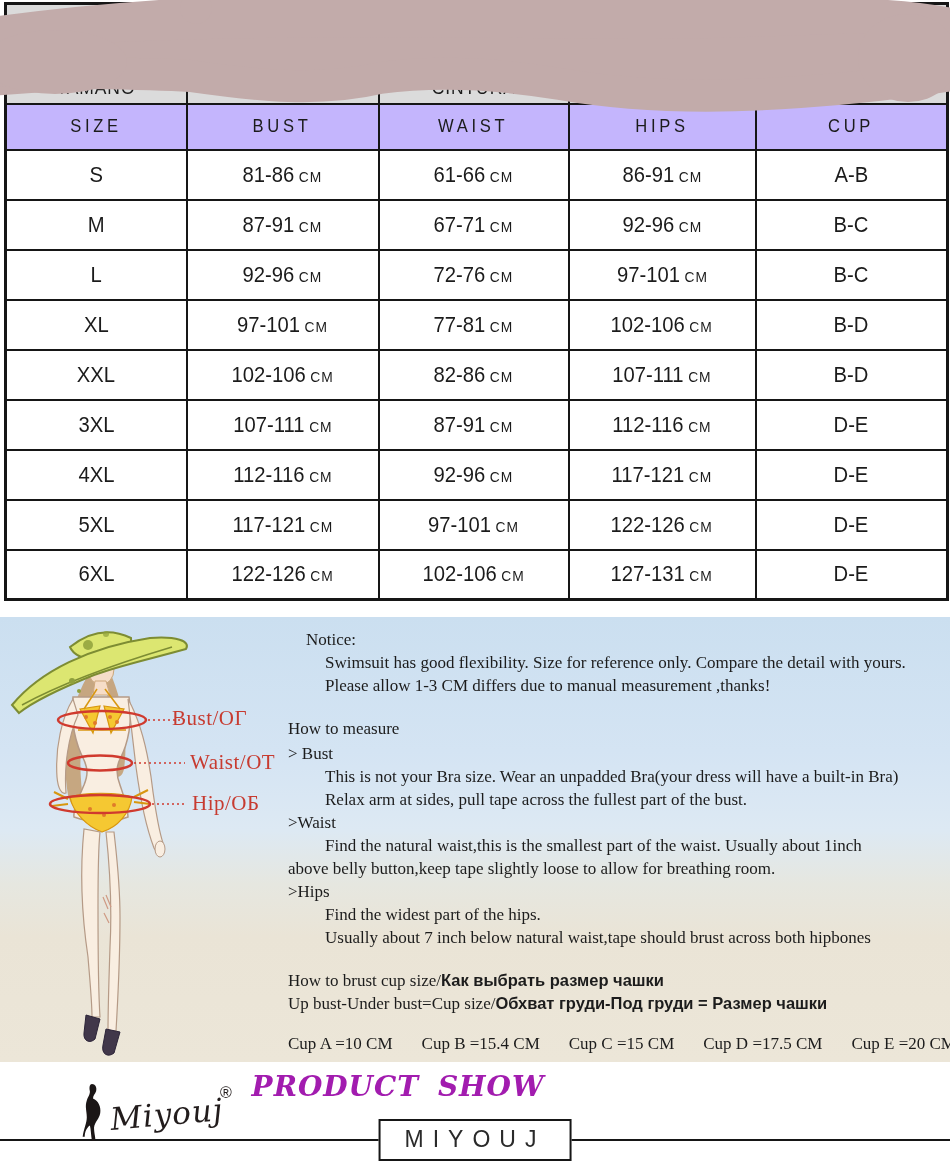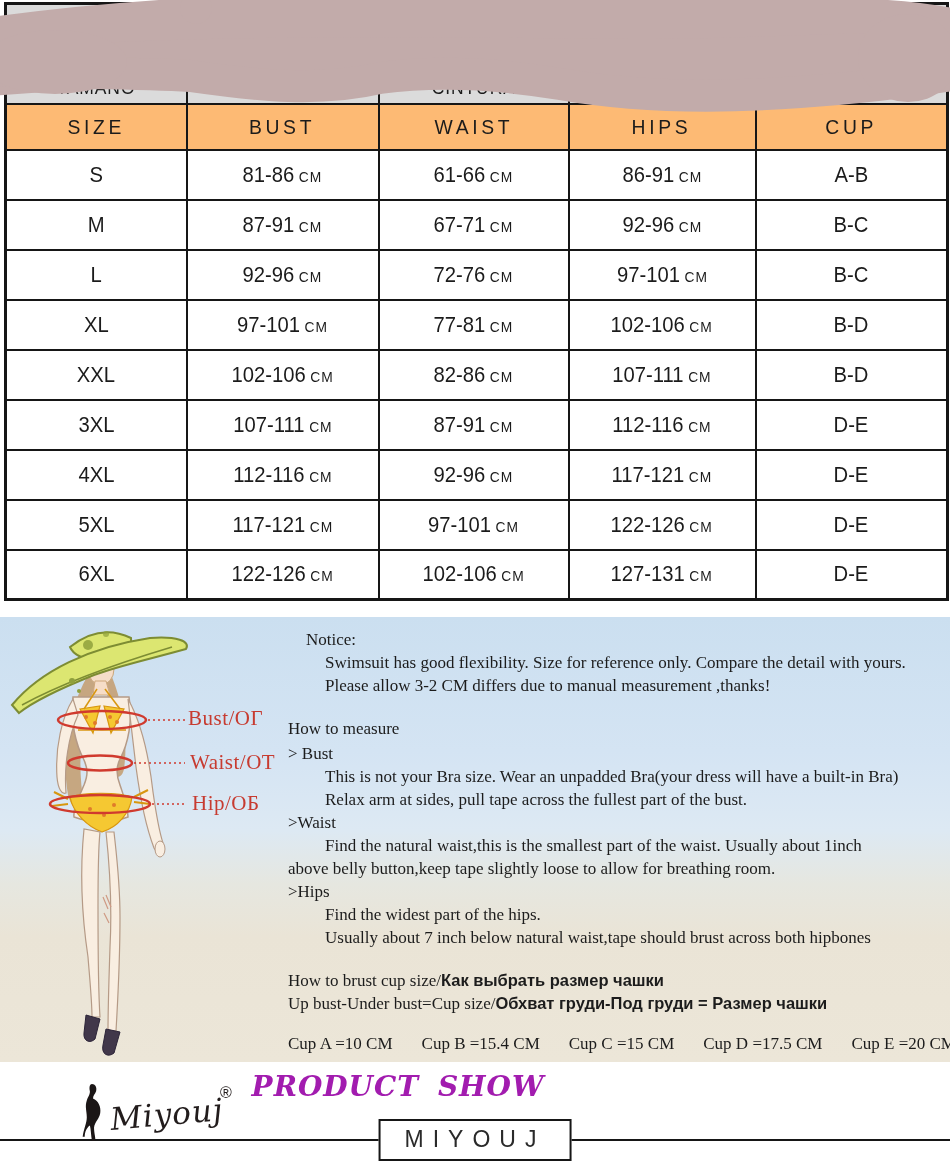--- a/index.html
+++ b/index.html
@@ -7,34 +7,34 @@
   .page { position:relative; width:950px; height:1170px; background:#ffffff; overflow:hidden; }
 
   
   table.chart { position:absolute; left:4px; top:2px; width:942px; border-collapse:collapse; border:3px solid #161616; table-layout:fixed; }
   table.chart td, table.chart th { border:2px solid #161616; text-align:center; color:#1b1b1b; overflow:hidden; }
   tr.covered-a { height:46px; }
   tr.covered-b { height:54px; }
   tr.covered-a td, tr.covered-b td { background:#dbdbdb; }
   tr.covered-b td { vertical-align:bottom; padding-bottom:4px; font-size:19px; letter-spacing:1px; }
   tr.head { height:46px; }
-  tr.head th { background:#fdba74; font-weight:normal; font-size:21px; letter-spacing:4px; }
+  tr.head th { background:#c4b5fd; font-weight:normal; font-size:18px; letter-spacing:4px; }
   tr.d { height:50px; background:#ffffff; font-size:22px; }
   .cnd { display:inline-block; transform:scaleX(0.92); white-space:nowrap; }
   .u { font-size:15px; letter-spacing:1px; margin-left:5px; }
 
   
   .scribble { position:absolute; left:0; top:0; z-index:5; pointer-events:none; }
 
   
   .beach { position:absolute; left:0; top:617px; width:950px; height:445px;
     background:linear-gradient(180deg,#cbdff0 0%, #d4e4f3 30%, #dde9f3 48%, #e6e7e0 60%, #eae4d6 72%, #ece6d8 100%); }
   .figure-svg { position:absolute; left:0; top:0; }
   .fig-label { position:absolute; font-family:"Liberation Serif", serif; color:#c73b30; font-size:21px; letter-spacing:0.5px; white-space:nowrap; }
-  .lbl-bust { left:188px; top:89px;text-align:right; }
+  .lbl-bust { left:172px; top:89px;text-align:right; }
   .lbl-waist { left:190px; top:133px; }
   .lbl-hip { left:192px; top:174px; }
 
   .guide { position:absolute; left:288px; top:11px; width:660px; font-family:"Liberation Serif", serif; font-size:17px; line-height:23px; color:#1c1c1c; }
   .guide p { margin:0; white-space:nowrap; }
   .in1 { padding-left:18px; }
   .in2 { padding-left:37px; }
   .gap20 { margin-top:20px !important; }
   .gap17 { margin-top:17px !important; }
   .gap2 { margin-top:2px !important; }
@@ -226,21 +226,21 @@
       <line x1="152" y1="187" x2="185" y2="187" stroke="#d03a2e" stroke-width="1.6" stroke-dasharray="2,3"></line>
     </svg>
 
     <div class="fig-label lbl-bust">Bust/ОГ</div>
     <div class="fig-label lbl-waist">Waist/ОТ</div>
     <div class="fig-label lbl-hip">Hip/ОБ</div>
 
     <div class="guide">
       <p class="in1">Notice:</p>
       <p class="in2">Swimsuit has good flexibility. Size for reference only. Compare the detail with yours.</p>
-      <p class="in2">Please allow 3-2 CM differs due to manual measurement ,thanks!</p>
+      <p class="in2">Please allow 1-3 CM differs due to manual measurement ,thanks!</p>
       <p class="gap20">How to measure</p>
       <p class="gap2">&gt; Bust</p>
       <p class="in2">This is not your Bra size. Wear an unpadded Bra(your dress will have a built-in Bra)</p>
       <p class="in2">Relax arm at sides, pull tape across the fullest part of the bust.</p>
       <p>&gt;Waist</p>
       <p class="in2">Find the natural waist,this is the smallest part of the waist. Usually about 1inch</p>
       <p>above belly button,keep tape slightly loose to allow for breathing room.</p>
       <p>&gt;Hips</p>
       <p class="in2">Find the widest part of the hips.</p>
       <p class="in2">Usually about 7 inch below natural waist,tape should brust across both hipbones</p>

